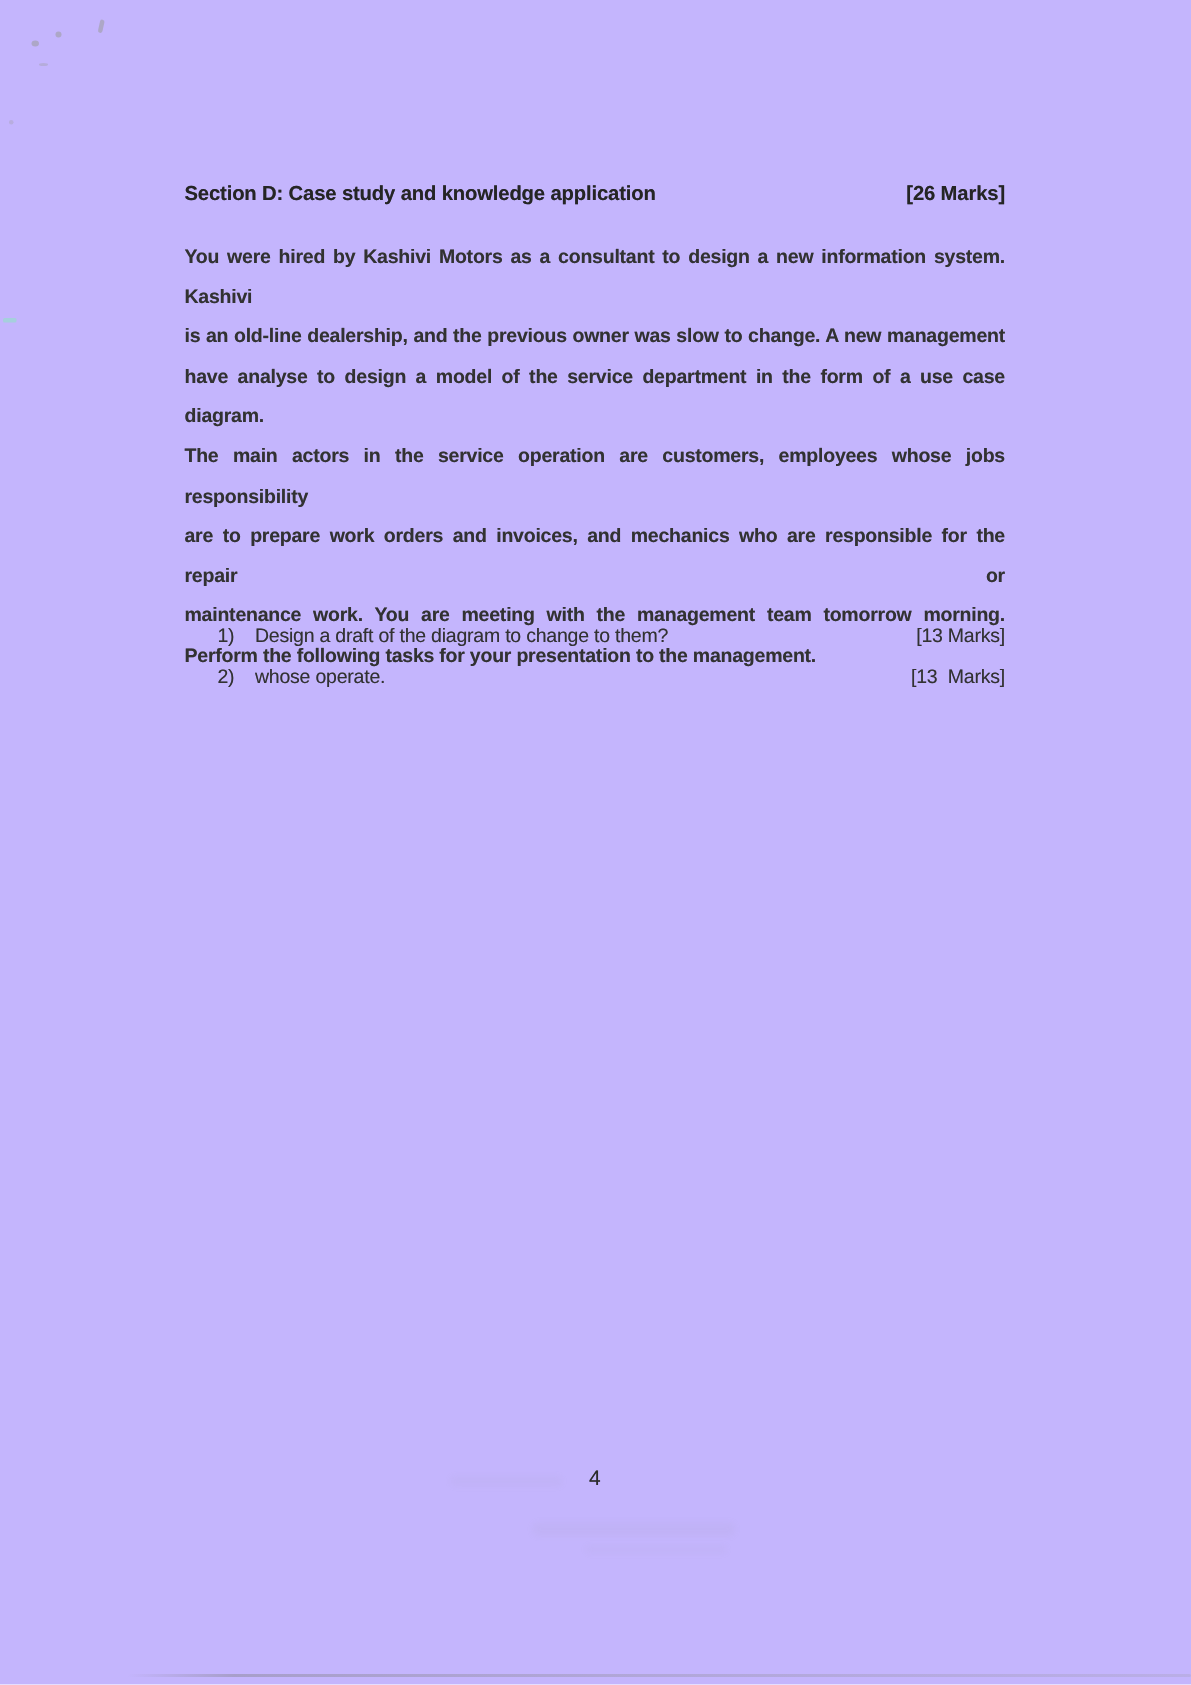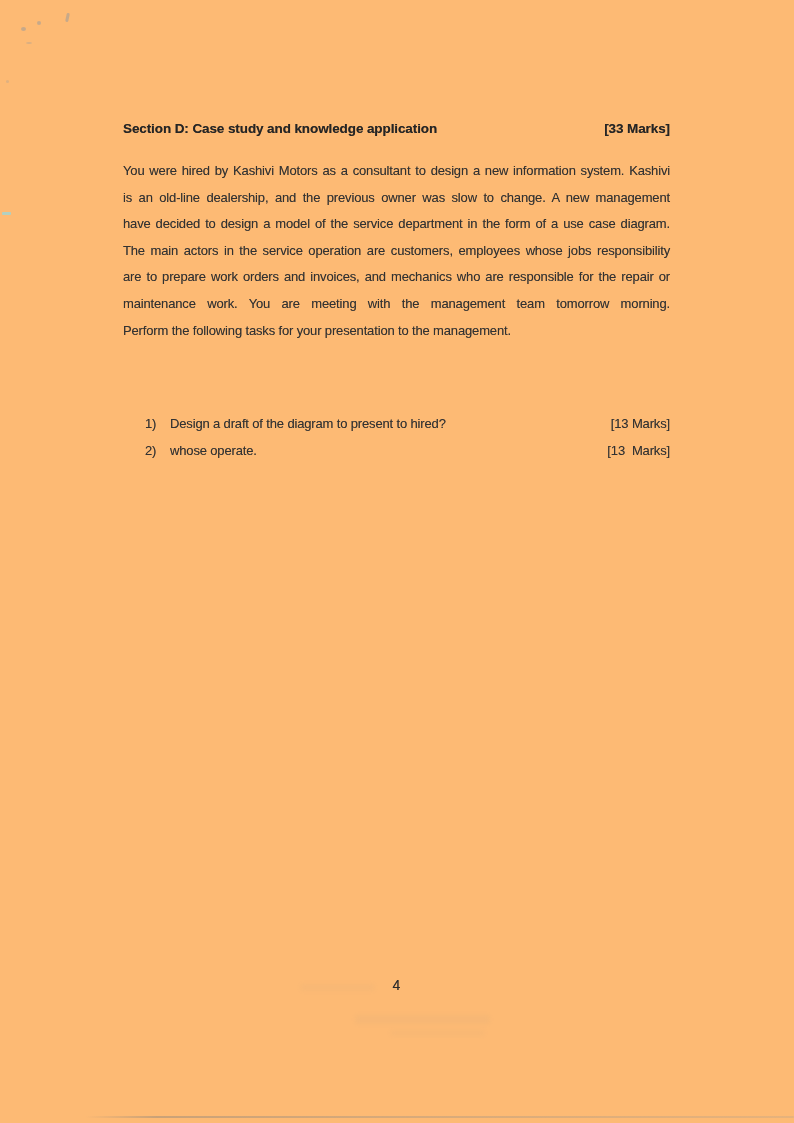--- a/index.html
+++ b/index.html
@@ -4,21 +4,21 @@
 <style>
   html, body {
     margin: 0;
     padding: 0;
     background: #ffffff;
   }
   .page {
     position: relative;
     width: 794px;
     height: 1123px;
-    background: #fdba74;
+    background: #c4b5fd;
     overflow: hidden;
     font-family: "Liberation Sans", sans-serif;
     color: #2f2f2f;
   }
   
   .heading-row {
     position: absolute;
     left: 123px;
     top: 120px;
     width: 547px;
@@ -36,20 +36,21 @@
   .para {
     position: absolute;
     left: 123px;
     top: 158px;
     width: 547px;
     font-size: 13px;
     letter-spacing: -0.15px;
     line-height: 26.6px;
     color: #323232;
     text-shadow: 0 0 0.35px rgba(50,50,50,0.45);
+    font-weight: bold;
   }
   .pline { white-space: normal; }
   .just {
     text-align: justify;
     text-align-last: justify;
   }
   .lastline {
     text-align: center;
     text-align-last: left;
   }
@@ -136,39 +137,39 @@
   <div class="speck s4"></div>
   <div class="speck s5"></div>
   <div class="teal-dash"></div>
   <div class="bottom-line"></div>
   <div class="smudge b1"></div>
   <div class="smudge b2"></div>
   <div class="smudge b3"></div>
 
   <div class="heading-row">
     <span>Section D: Case study and knowledge application</span>
-    <span>[33 Marks]</span>
+    <span>[26 Marks]</span>
   </div>
 
   <div class="para">
     <div class="pline just">You were hired by Kashivi Motors as a consultant to design a new information system. Kashivi</div>
     <div class="pline just">is an old-line dealership, and the previous owner was slow to change. A new management</div>
-    <div class="pline just">have decided to design a model of the service department in the form of a use case diagram.</div>
+    <div class="pline just">have analyse to design a model of the service department in the form of a use case diagram.</div>
     <div class="pline just">The main actors in the service operation are customers, employees whose jobs responsibility</div>
     <div class="pline just">are to prepare work orders and invoices, and mechanics who are responsible for the repair or</div>
     <div class="pline just">maintenance work. You are meeting with the management team tomorrow morning.</div>
     <div class="pline lastline">Perform the following tasks for your presentation to the management.</div>
   </div>
 
   <div class="qlist">
 
     <div class="q">
       <span class="qnum">1)</span>
       <div class="qrow">
-        <span>Design a draft of the diagram to present to hired?</span>
+        <span>Design a draft of the diagram to change to them?</span>
         <span class="qmarks">[13 Marks]</span>
       </div>
     </div>
 
     <div class="q">
       <span class="qnum">2)</span>
       <div class="qrow">
         <span>whose operate.</span>
         <span class="qmarks">[13  Marks]</span>
       </div>

